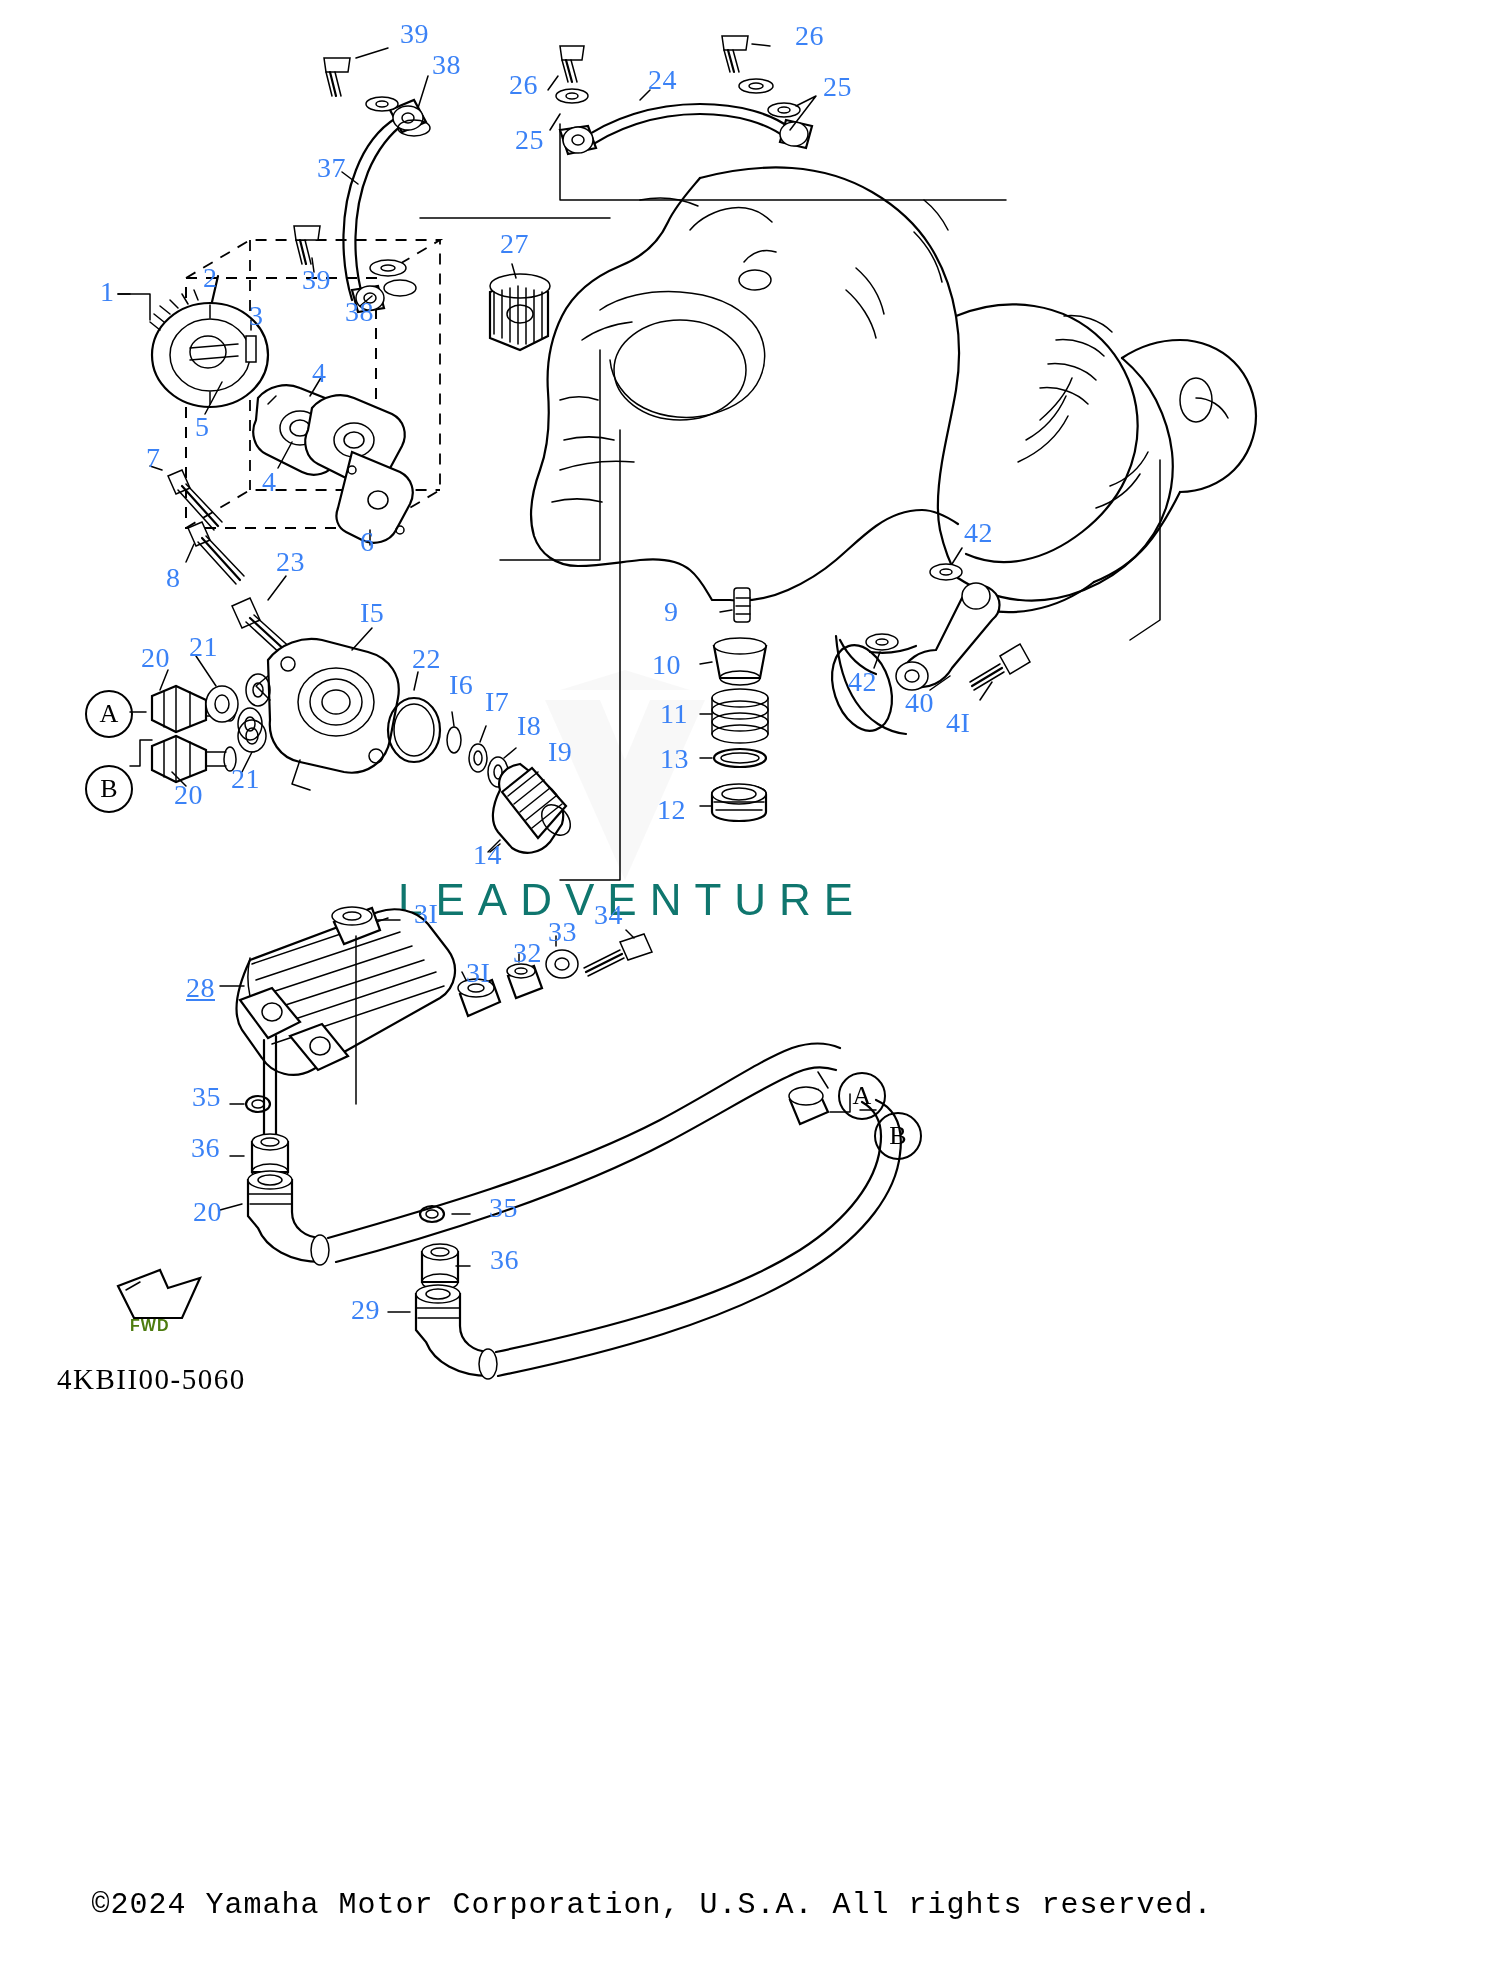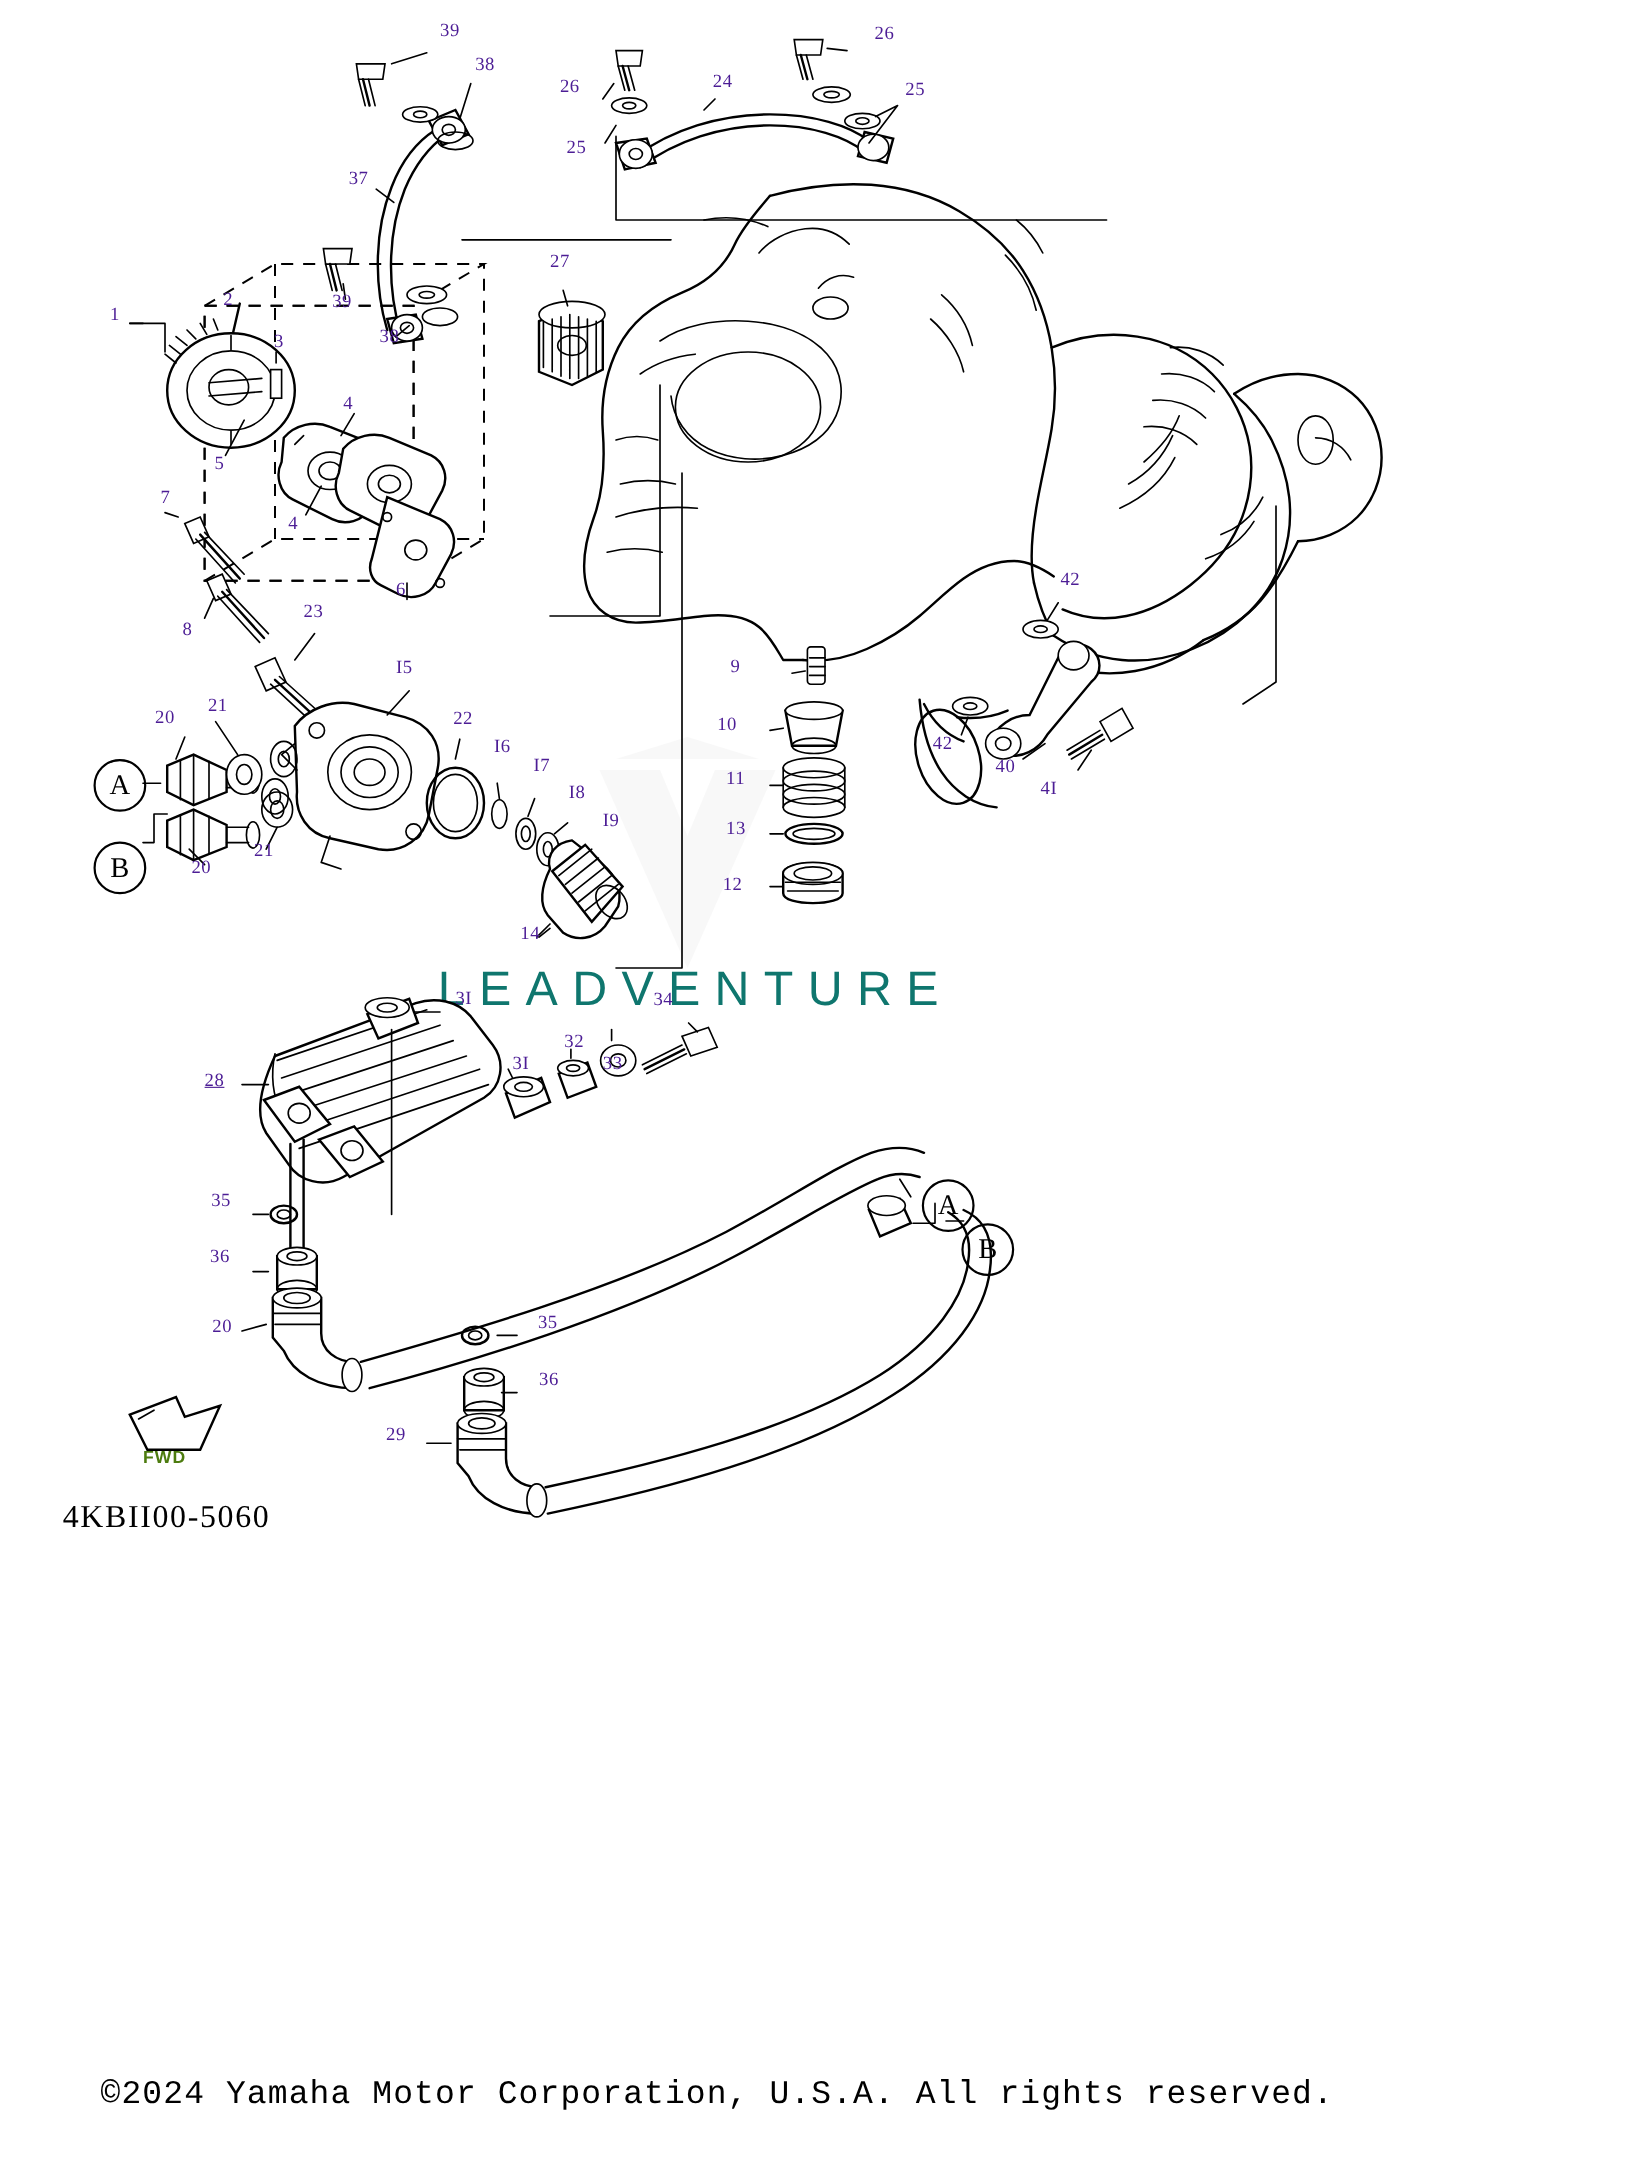--- a/index.html
+++ b/index.html
@@ -16,22 +16,22 @@
   }
   #diagram-root {
     position: absolute;
     left: 0; top: 0;
     width: 1500px;
     height: 1964px;
   }
   .callout {
     position: absolute;
     font-family: "Liberation Serif", serif;
-    font-size: 17px;
-    color: #4c1d95;
+    font-size: 28px;
+    color: #3b82f6;
     white-space: nowrap;
     letter-spacing: 0.5px;
   }
   .circ-callout {
     position: absolute;
     font-family: "Liberation Serif", serif;
     font-size: 26px;
     color: #000;
     width: 44px;
     height: 44px;
@@ -614,21 +614,21 @@
   <div class="callout" style="left:823px; top:71px;">25</div>
   <div class="callout" style="left:509px; top:69px;">26</div>
   <div class="callout" style="left:795px; top:20px;">26</div>
   <div class="callout" style="left:500px; top:228px;">27</div>
   <div class="callout" style="left:186px; top:972px;text-decoration:underline;">28</div>
   <div class="callout" style="left:351px; top:1294px;">29</div>
   <div class="callout" style="left:193px; top:1196px;">20</div>
   <div class="callout" style="left:414px; top:898px;">3I</div>
   <div class="callout" style="left:466px; top:957px;">3I</div>
   <div class="callout" style="left:513px; top:937px;">32</div>
-  <div class="callout" style="left:548px; top:916px;margin-top:41px;">33</div>
+  <div class="callout" style="left:548px; top:916px;">33</div>
   <div class="callout" style="left:594px; top:899px;">34</div>
   <div class="callout" style="left:192px; top:1081px;">35</div>
   <div class="callout" style="left:489px; top:1192px;">35</div>
   <div class="callout" style="left:191px; top:1132px;">36</div>
   <div class="callout" style="left:490px; top:1244px;">36</div>
   <div class="callout" style="left:317px; top:152px;">37</div>
   <div class="callout" style="left:432px; top:49px;">38</div>
   <div class="callout" style="left:345px; top:296px;">38</div>
   <div class="callout" style="left:400px; top:18px;">39</div>
   <div class="callout" style="left:302px; top:264px;">39</div>

